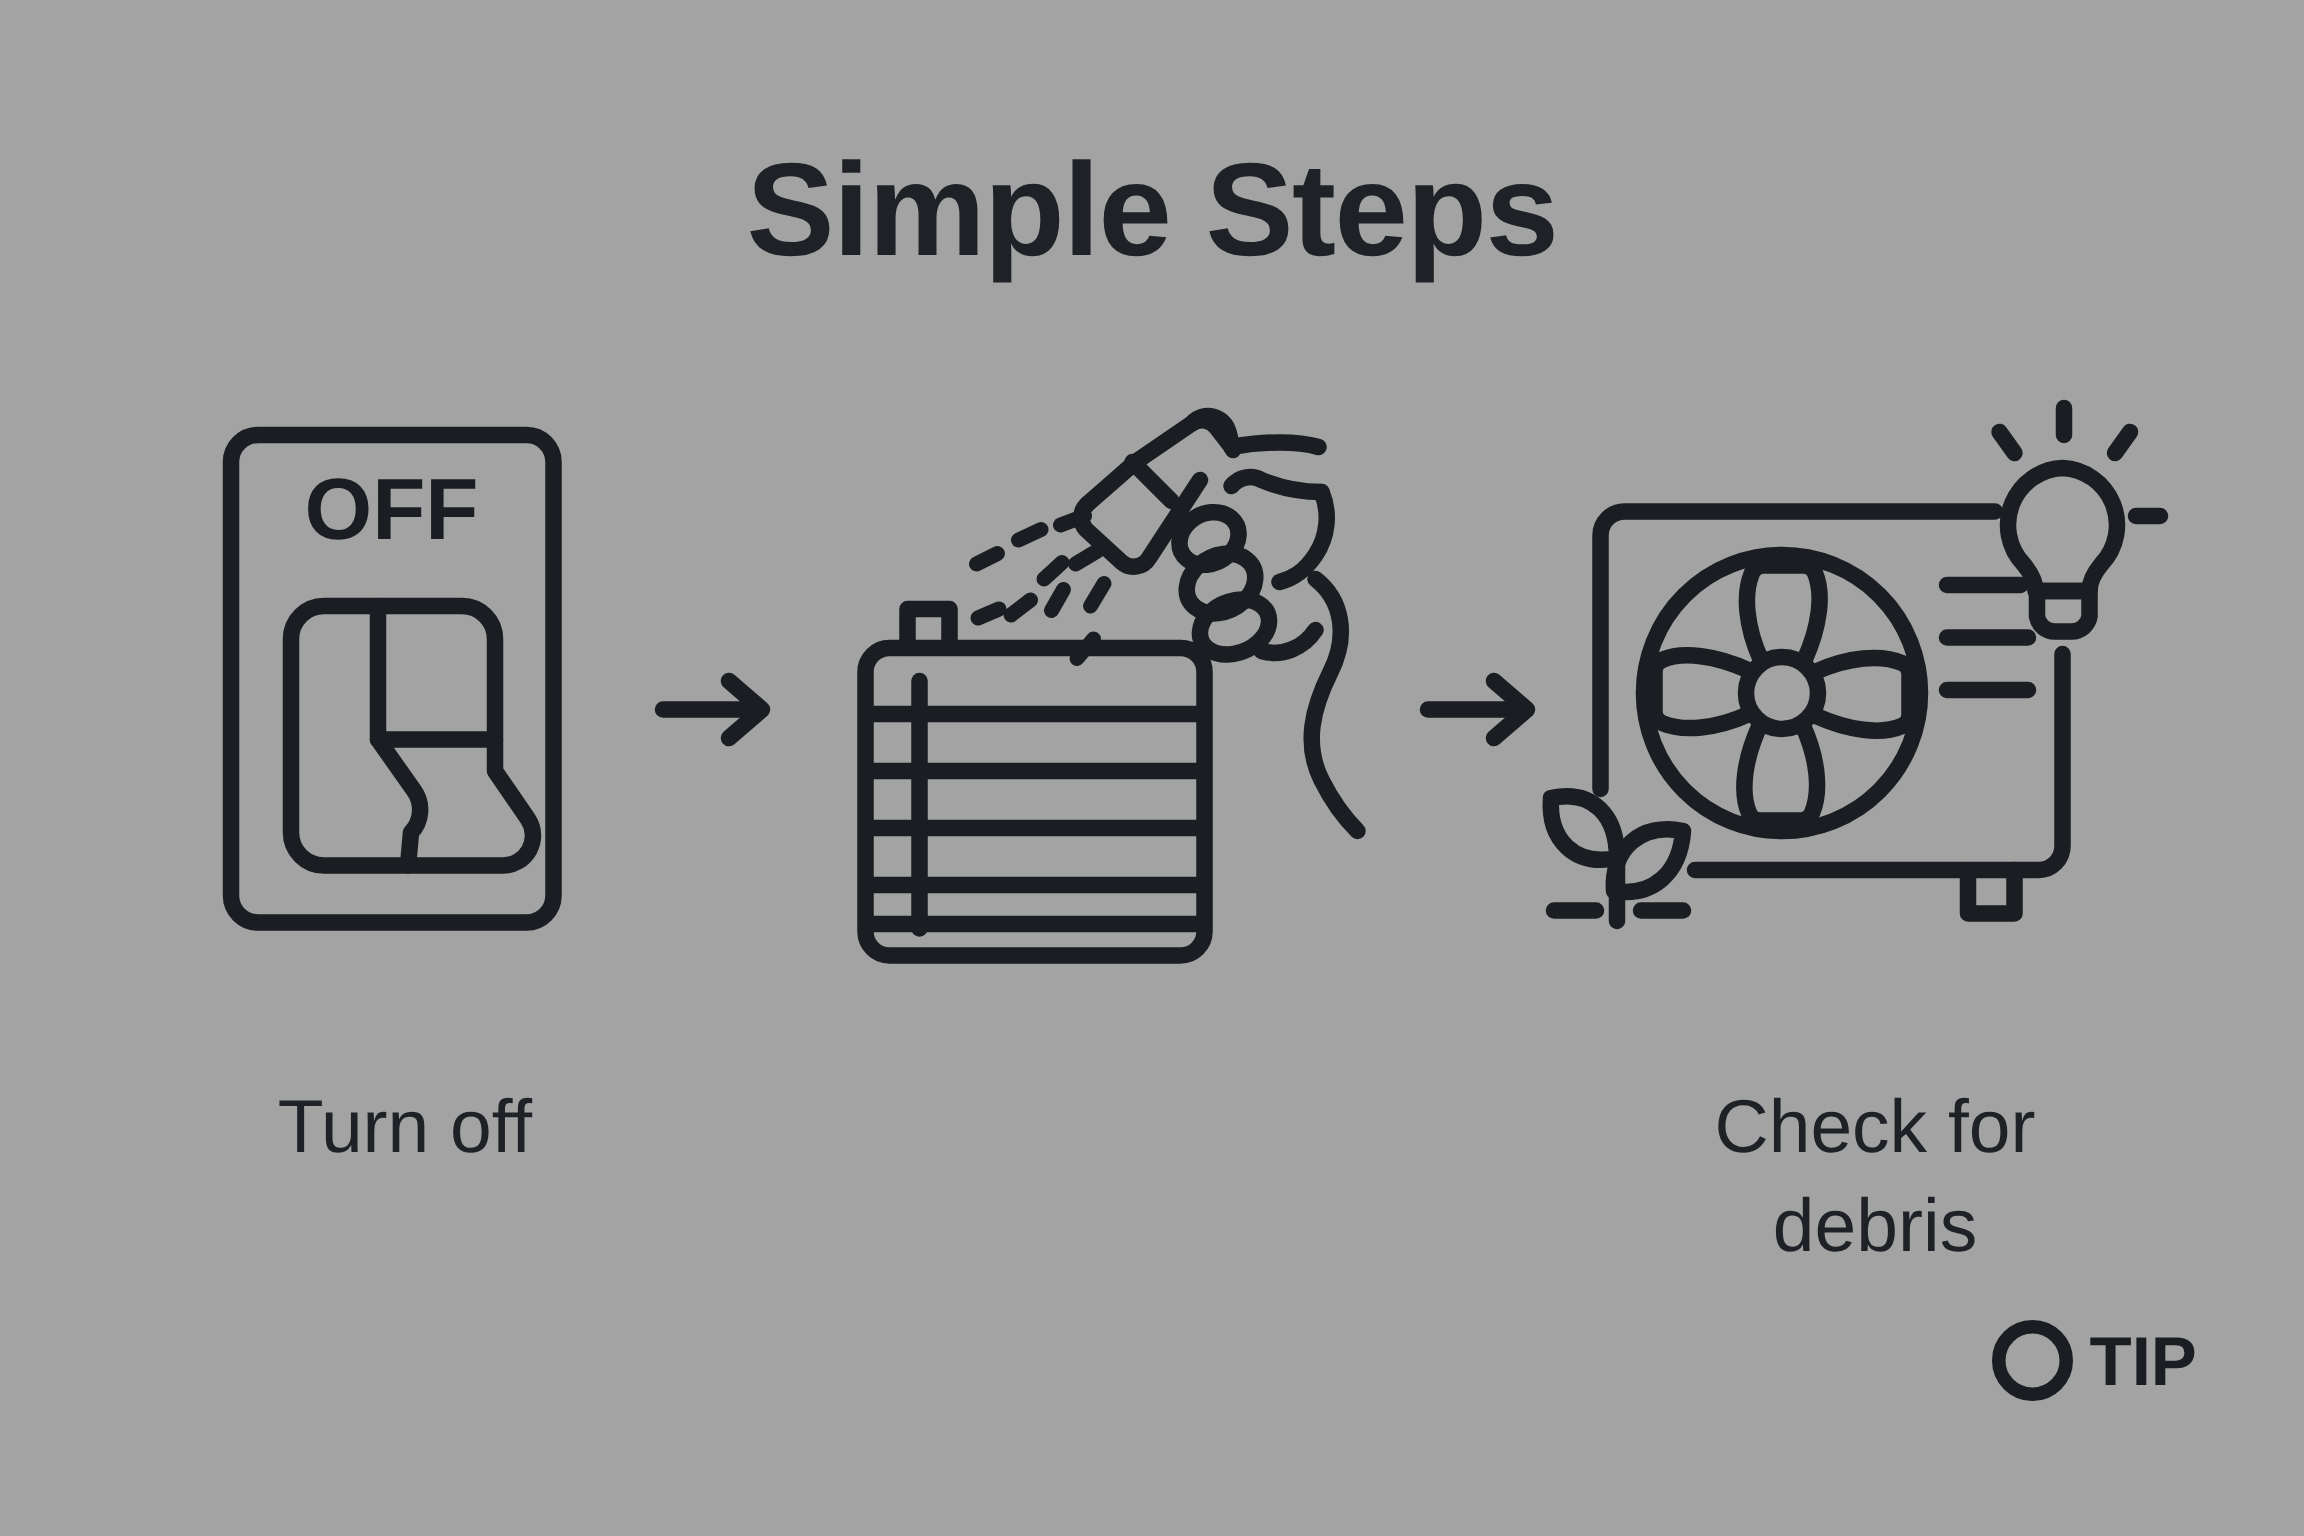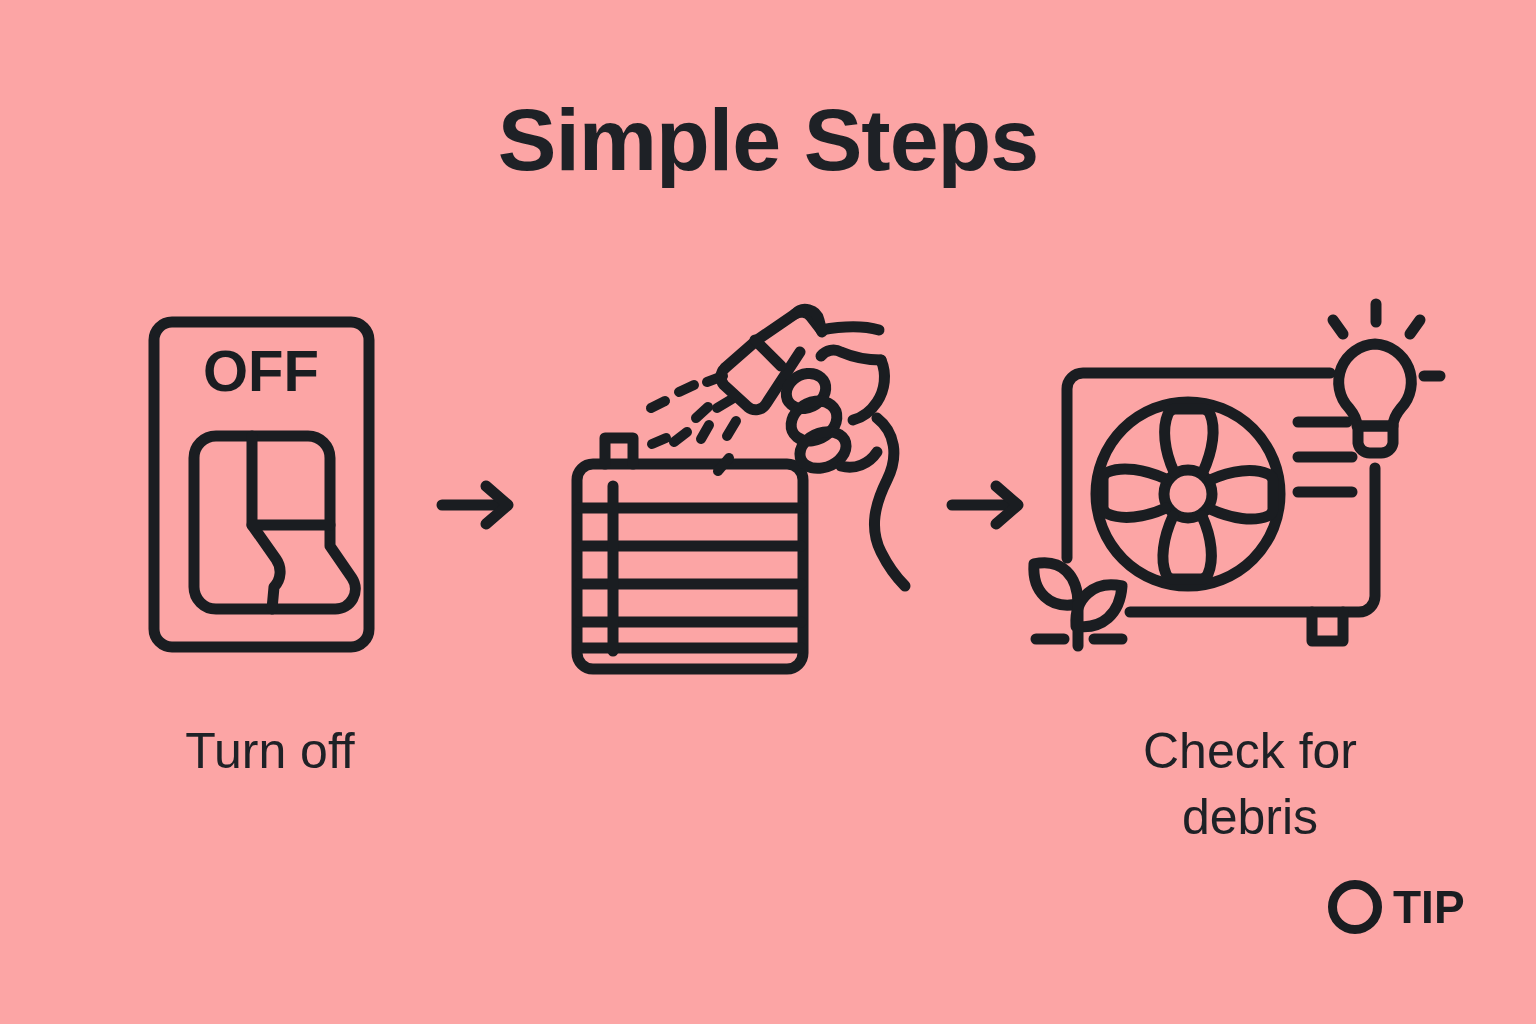--- a/index.html
+++ b/index.html
@@ -11,38 +11,38 @@
     width: 1536px;
     height: 1024px;
     font-family: "Liberation Sans", sans-serif;
     color: #1a1d21;
     overflow: hidden;
   }
   #page {
     position: relative;
     width: 1536px;
     height: 1024px;
-    background: #fca5a5;
+    background: #a3a3a3;
   }
   .title {
     position: absolute;
     left: 0;
     top: 94px;
     width: 1536px;
     text-align: center;
     font-size: 88px;
     font-weight: 700;
     letter-spacing: -1px;
     color: #1e2126;
     line-height: 1.05;
   }
   .steps {
     position: absolute;
     left: 0;
-    top: 296px;
+    top: 264px;
     width: 1536px;
     height: 420px;
   }
   .step {
     position: absolute;
     top: 0;
   }
   .step-icon {
     display: block;
   }

